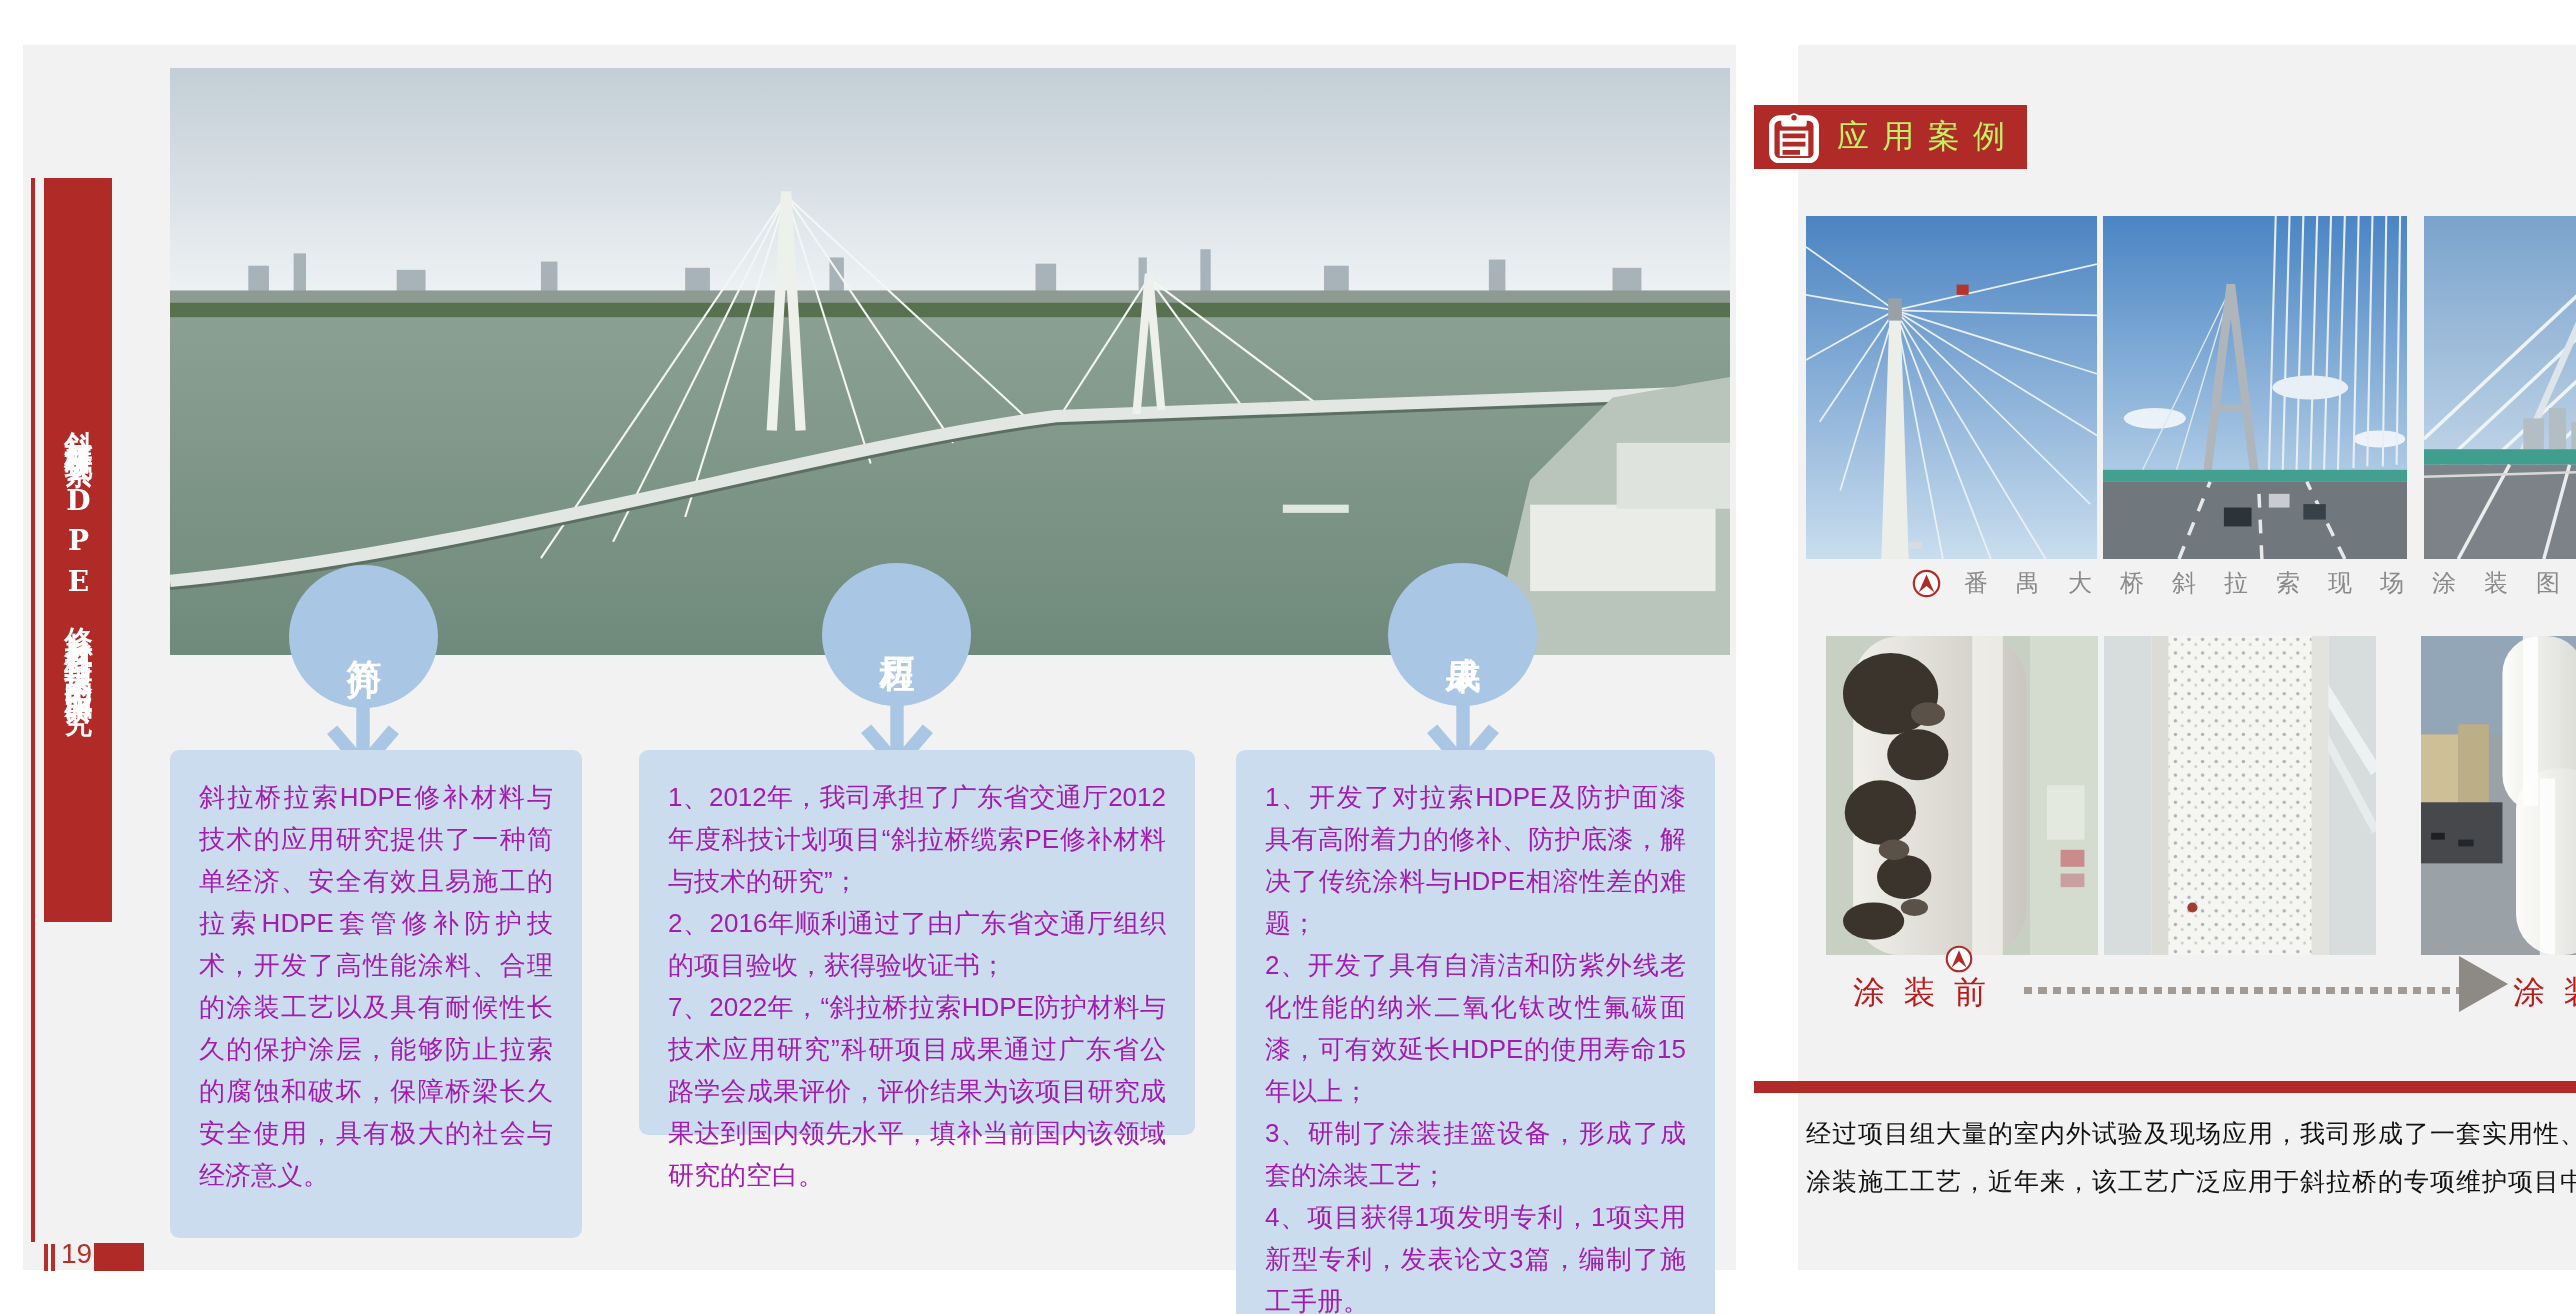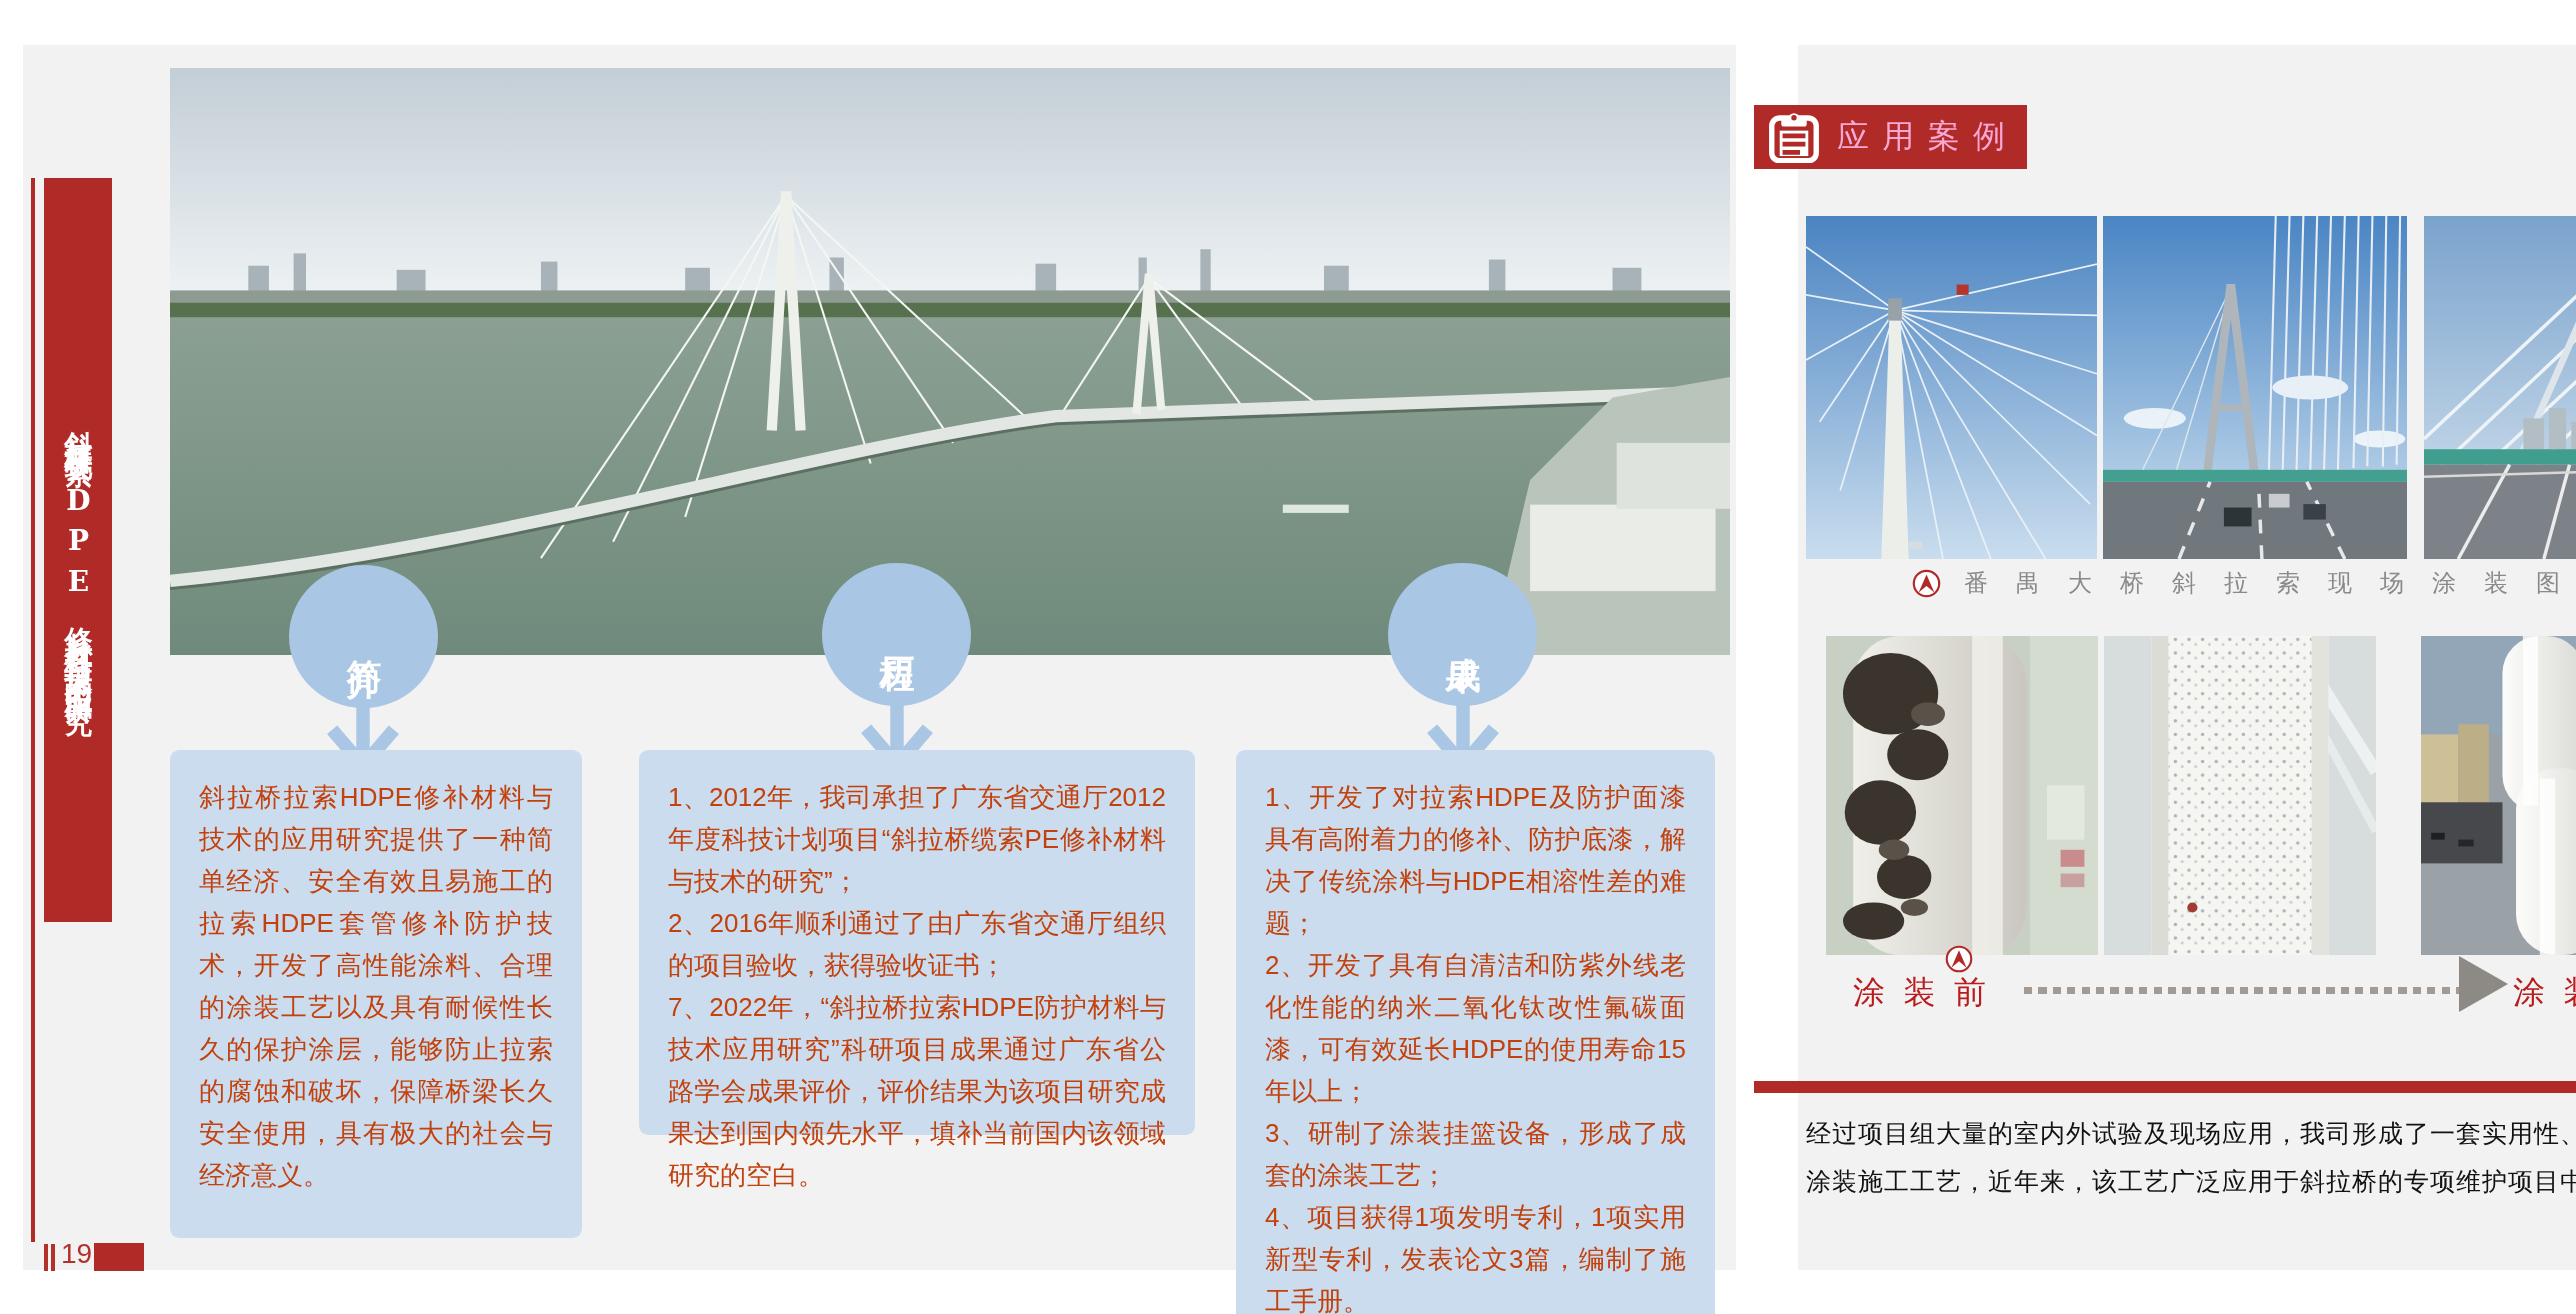--- a/index.html
+++ b/index.html
@@ -13,27 +13,27 @@
     writing-mode:vertical-rl;text-orientation:upright;font-family:"DejaVu Serif",serif;font-size:28px;
     letter-spacing:7.2px;display:flex;align-items:center;justify-content:center;font-weight:bold;}
   
   .badge{position:absolute;width:149px;height:143px;border-radius:50%;background:#A9C6E4;
     display:flex;align-items:center;justify-content:center;}
   .badge-label{writing-mode:vertical-rl;text-orientation:upright;color:#fff;font-size:35px;
     font-family:"DejaVu Serif",serif;font-weight:bold;letter-spacing:5.2px;}
   .badge-arrow{position:absolute;width:88px;height:72px;}
   
   .tbox{position:absolute;background:#CBDCEE;border-radius:9.3px;padding:26px 29px;box-sizing:border-box;
-    font-size:26px;line-height:42px;color:#c2410c;text-align:justify;}
+    font-size:26px;line-height:42px;color:#a21caf;text-align:justify;}
   .tbox p{margin:0;}
   
   .sec-header{position:absolute;left:1754px;top:105px;width:273px;height:64px;background:#B02A28;
     display:flex;align-items:center;}
   .sec-header .hicon{width:54px;height:52px;margin-left:13.4px;flex:none;}
-  .sec-label{color:#f9a8d4;font-size:32px;letter-spacing:13.4px;margin-left:15.5px;white-space:nowrap;}
+  .sec-label{color:#bef264;font-size:32px;letter-spacing:13.4px;margin-left:15.5px;white-space:nowrap;}
   .caption-row{position:absolute;left:1912px;top:567px;display:flex;align-items:center;}
   .circle-icon{width:29px;height:29px;flex:none;}
   .caption-text{font-size:24px;letter-spacing:28px;color:#8a8a8a;margin-left:23px;white-space:nowrap;}
   .flow-label{position:absolute;top:971px;font-size:32px;letter-spacing:18.5px;color:#b91c1c;white-space:nowrap;}
   .flow-icon{position:absolute;width:28px;height:28px;top:945px;}
   .dash-line{position:absolute;left:2024px;top:987px;width:435px;height:6.7px;
     background:repeating-linear-gradient(90deg,#a39a94 0 8.2px,rgba(0,0,0,0) 8.2px 14.4px);}
   .flow-arrowhead{position:absolute;left:2459px;top:956px;width:0;height:0;
     border-top:28px solid rgba(0,0,0,0);border-bottom:28px solid rgba(0,0,0,0);border-left:49px solid #8d8985;}
   .red-divider{position:absolute;left:1754px;top:1081px;width:907px;height:12.4px;background:#B02A28;}

